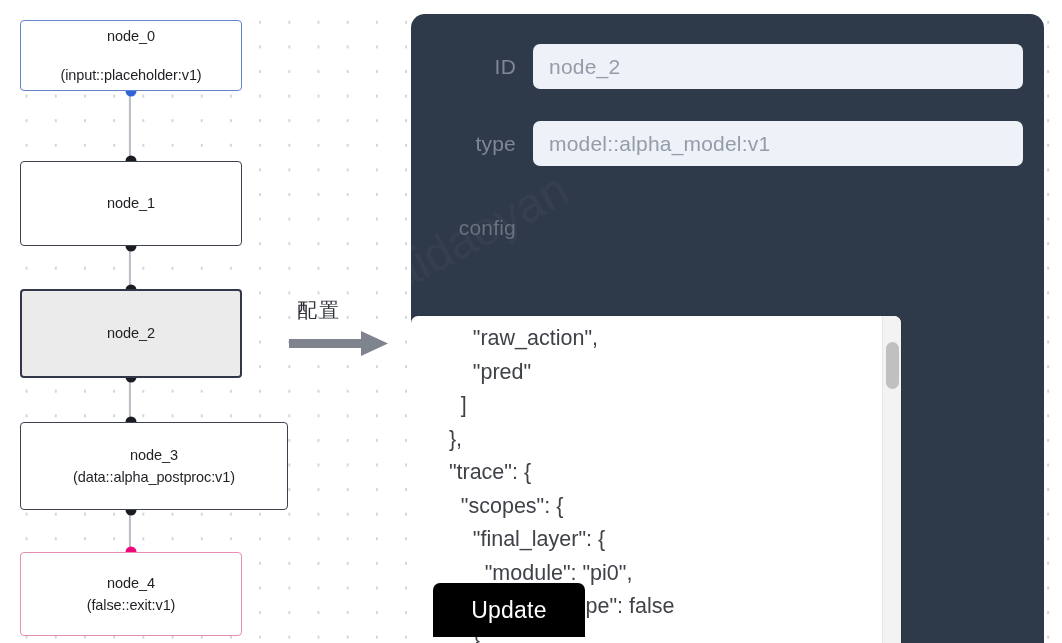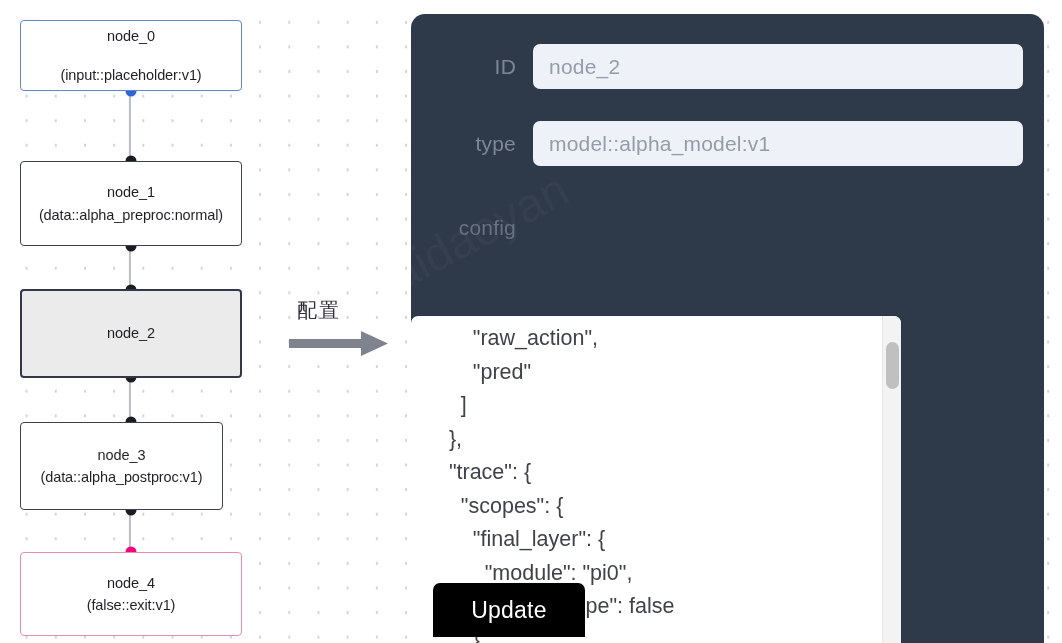--- a/index.html
+++ b/index.html
@@ -42,21 +42,21 @@
     font-size: 14.5px;
     line-height: 1.52;
     padding: 4px 9px;
     letter-spacing: -0.1px;
   }
   .node .ln { display: block; width: 100%; word-break: break-word; }
 
   #node-0 { left: 20px;  top: 20px;  width: 222px; height: 71px;  border-color: #6285cc; border-width: 1.6px; gap: 16px; }
   #node-1 { left: 20px;  top: 161px; width: 222px; height: 85px;  }
   #node-2 { left: 20px;  top: 289px; width: 222px; height: 89px;  border-color: #32374a; border-width: 2.4px; background: #ebebeb; }
-  #node-3 { left: 20px;  top: 422px; width: 203px; height: 88px;  }
+  #node-3 { left: 20px;  top: 422px; width: 268px; height: 88px;  }
   #node-4 { left: 20px;  top: 552px; width: 222px; height: 84px;  border-color: #e38db3; border-width: 1.8px; }
 
   
   .edge {
     position: absolute;
     width: 2.2px;
     background: #b9bcc2;
     left: 130px;
     transform: translateX(-50%);
   }
@@ -253,21 +253,20 @@
   <div class="port" style="top:510px"></div>
   <div class="port pink" style="top:552px"></div>
 
   <div class="node" id="node-0">
     <span class="ln">node_0</span>
     <span class="ln">(input::placeholder:v1)</span>
   </div>
 
   <div class="node" id="node-1">
     <span class="ln">node_1</span>
-    <span class="ln">(data::alpha_preproc:normal)</span>
   </div>
 
   <div class="node" id="node-2">
     <span class="ln">node_2</span>
   </div>
 
   <div class="node" id="node-3">
     <span class="ln">node_3</span>
     <span class="ln">(data::alpha_postproc:v1)</span>
   </div>

